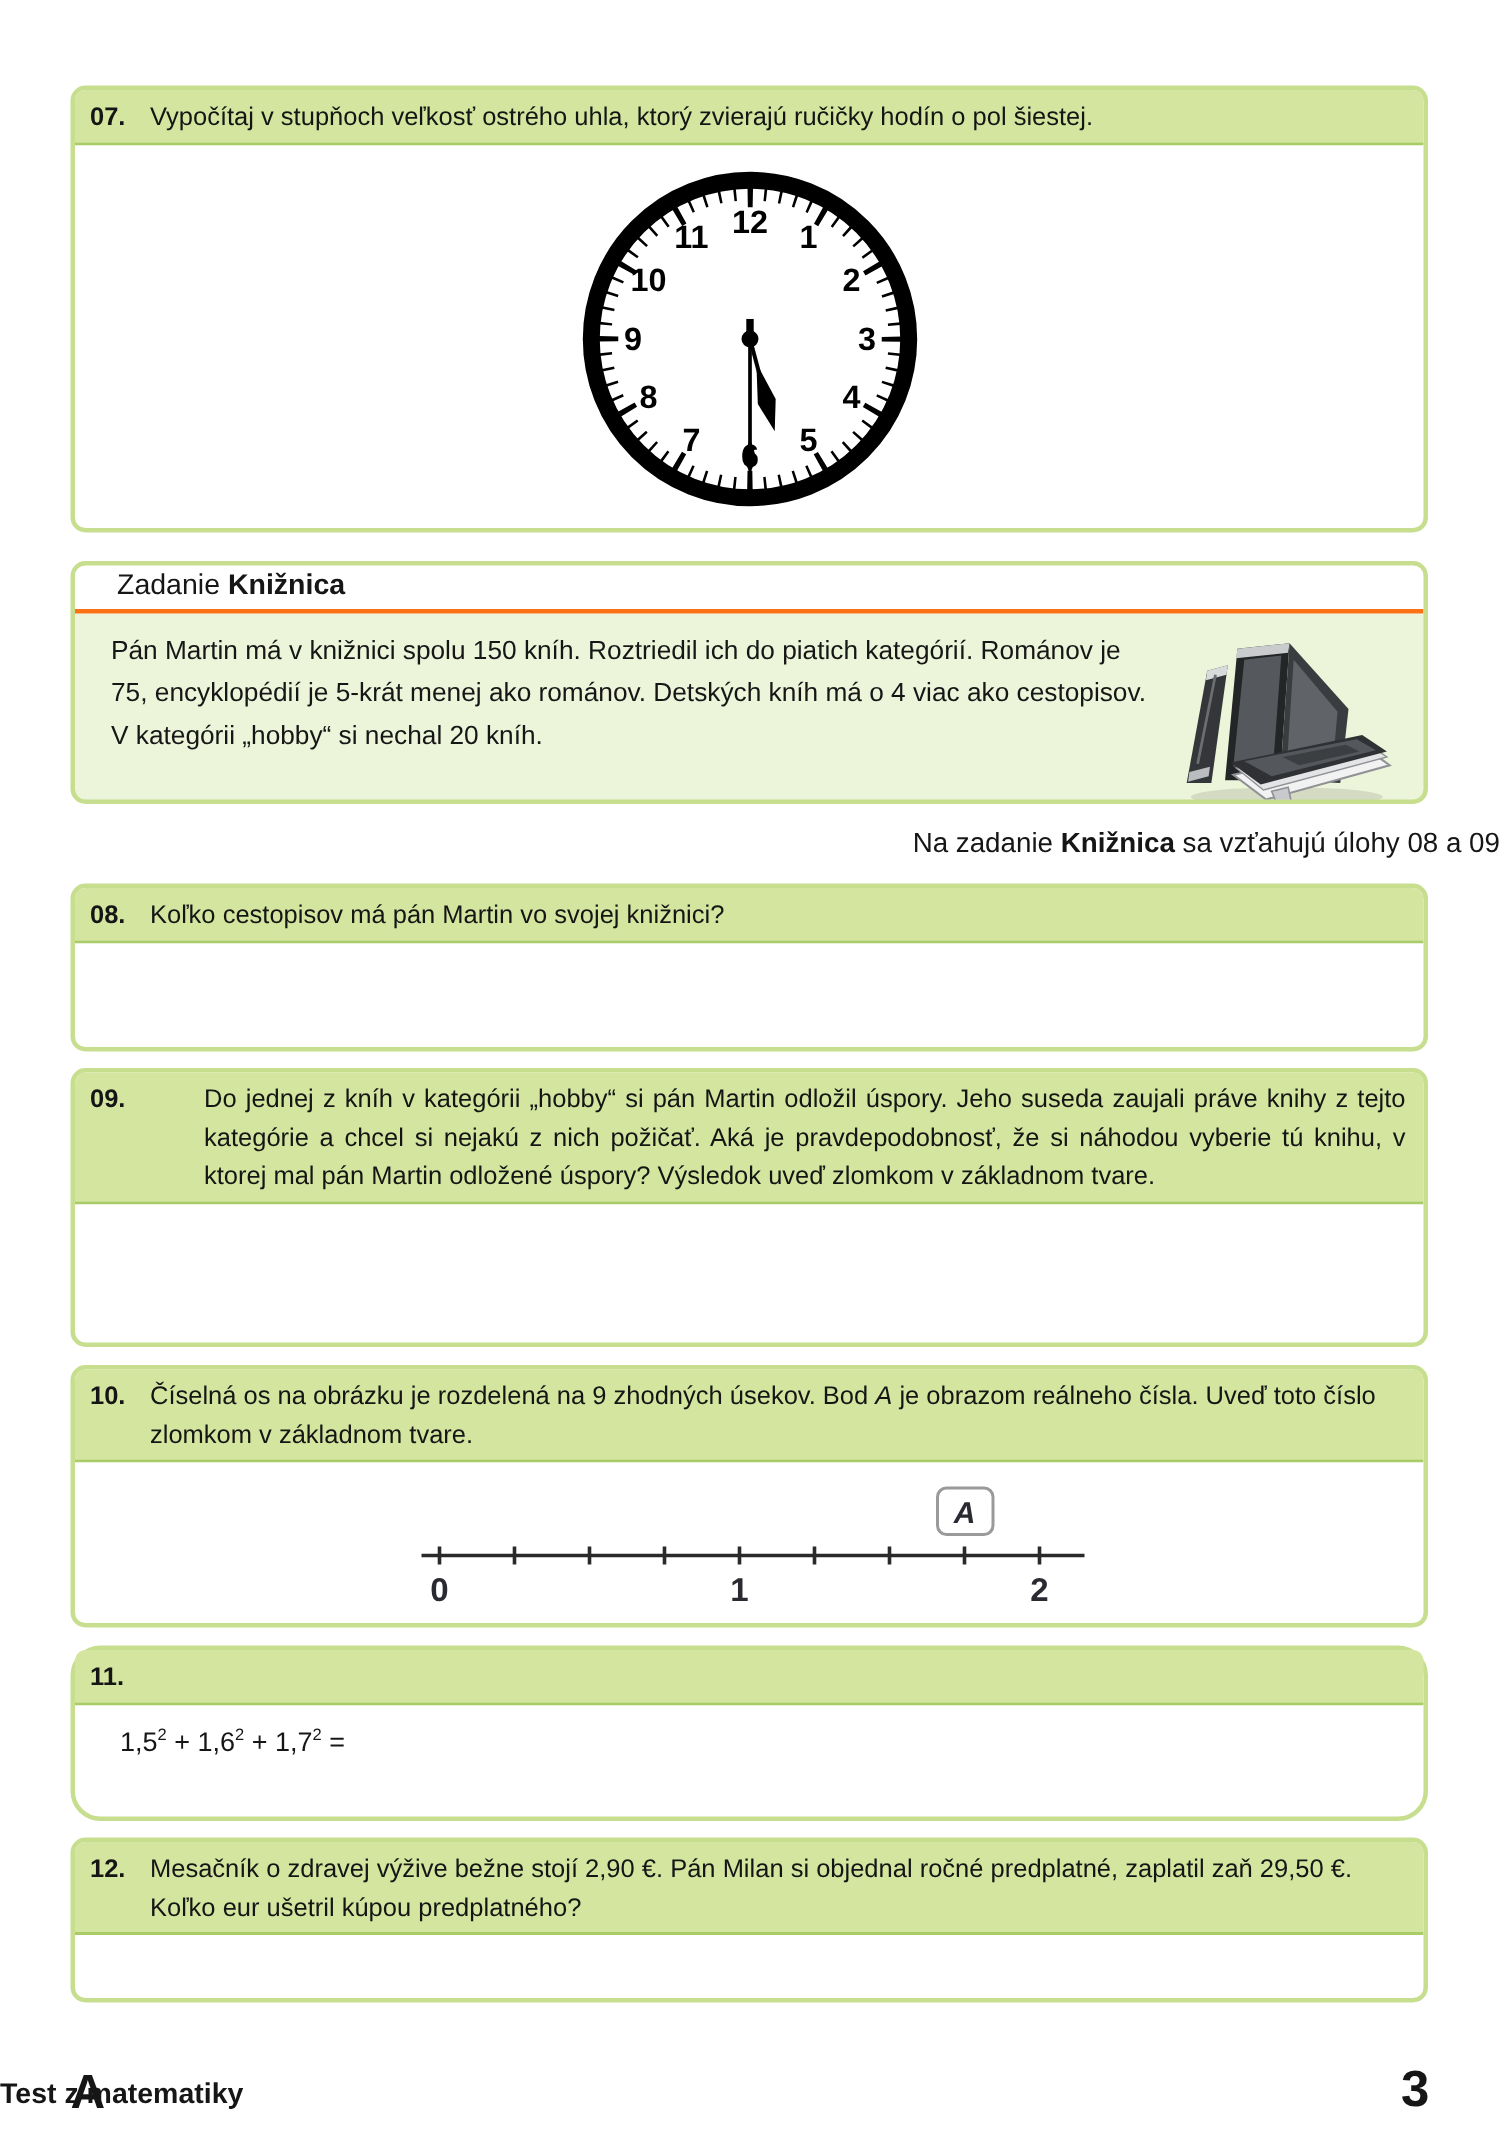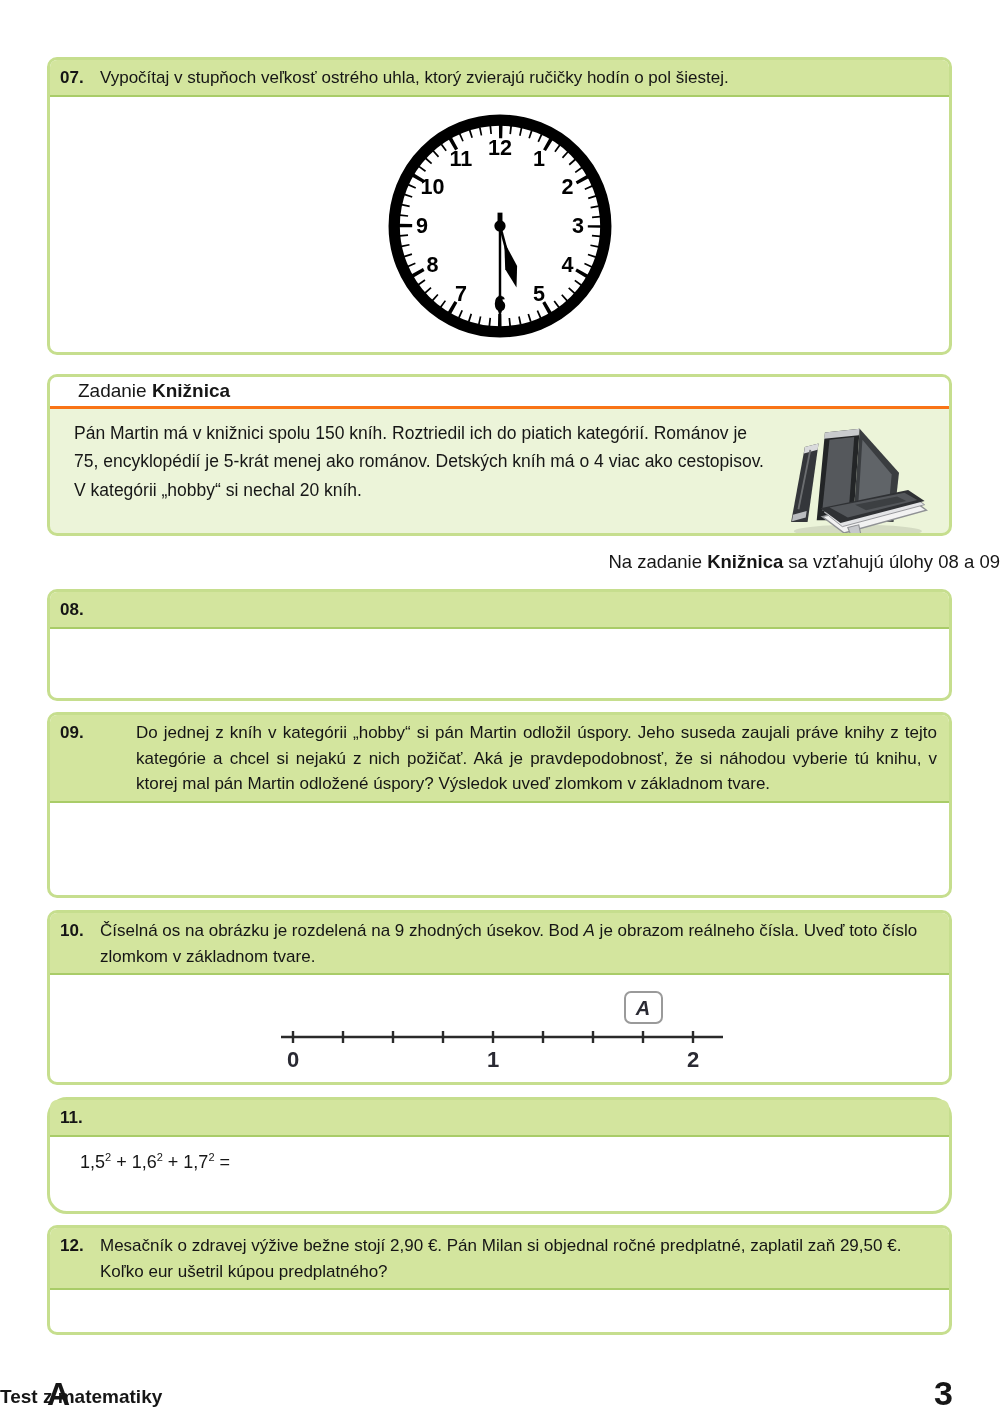--- a/index.html
+++ b/index.html
@@ -135,20 +135,21 @@
     </div>
   </section>
 
   <div class="refline">
     <span>Na zadanie </span><b>Knižnica</b><span> sa vzťahujú úlohy 08 a 09</span>
   </div>
 
   <section class="qbox" style="top:589px;height:112px;">
     <div class="qheader">
       <span class="qnum">08.</span>
+      <span class="qtext">Koľko cestopisov má pán Martin vo svojej knižnici?</span>
     </div>
     <div style="height:70px;"></div>
   </section>
 
   <section class="qbox" style="top:712px;height:186px;">
     <div class="qheader">
       <span class="qnum">09.</span>
       <span class="qtext justify">Do jednej z kníh v kategórii „hobby“ si pán Martin odložil úspory. Jeho suseda zaujali práve knihy z tejto kategórie a chcel si nejakú z nich požičať. Aká je pravdepodobnosť, že si náhodou vyberie tú knihu, v ktorej mal pán Martin odložené úspory? Výsledok uveď zlomkom v základnom tvare.</span>
     </div>
     <div style="height:60px;"></div>

